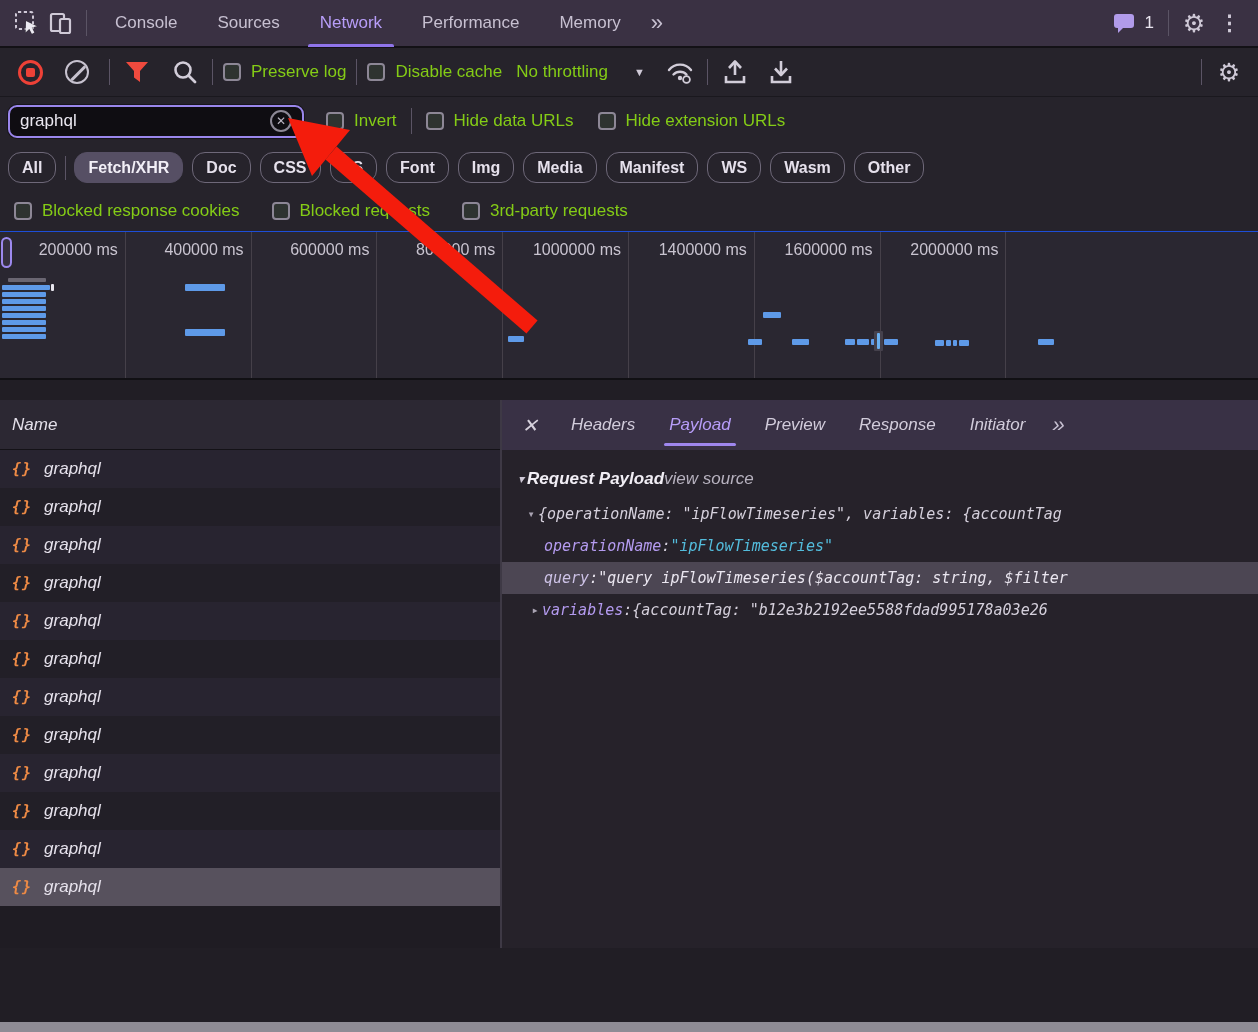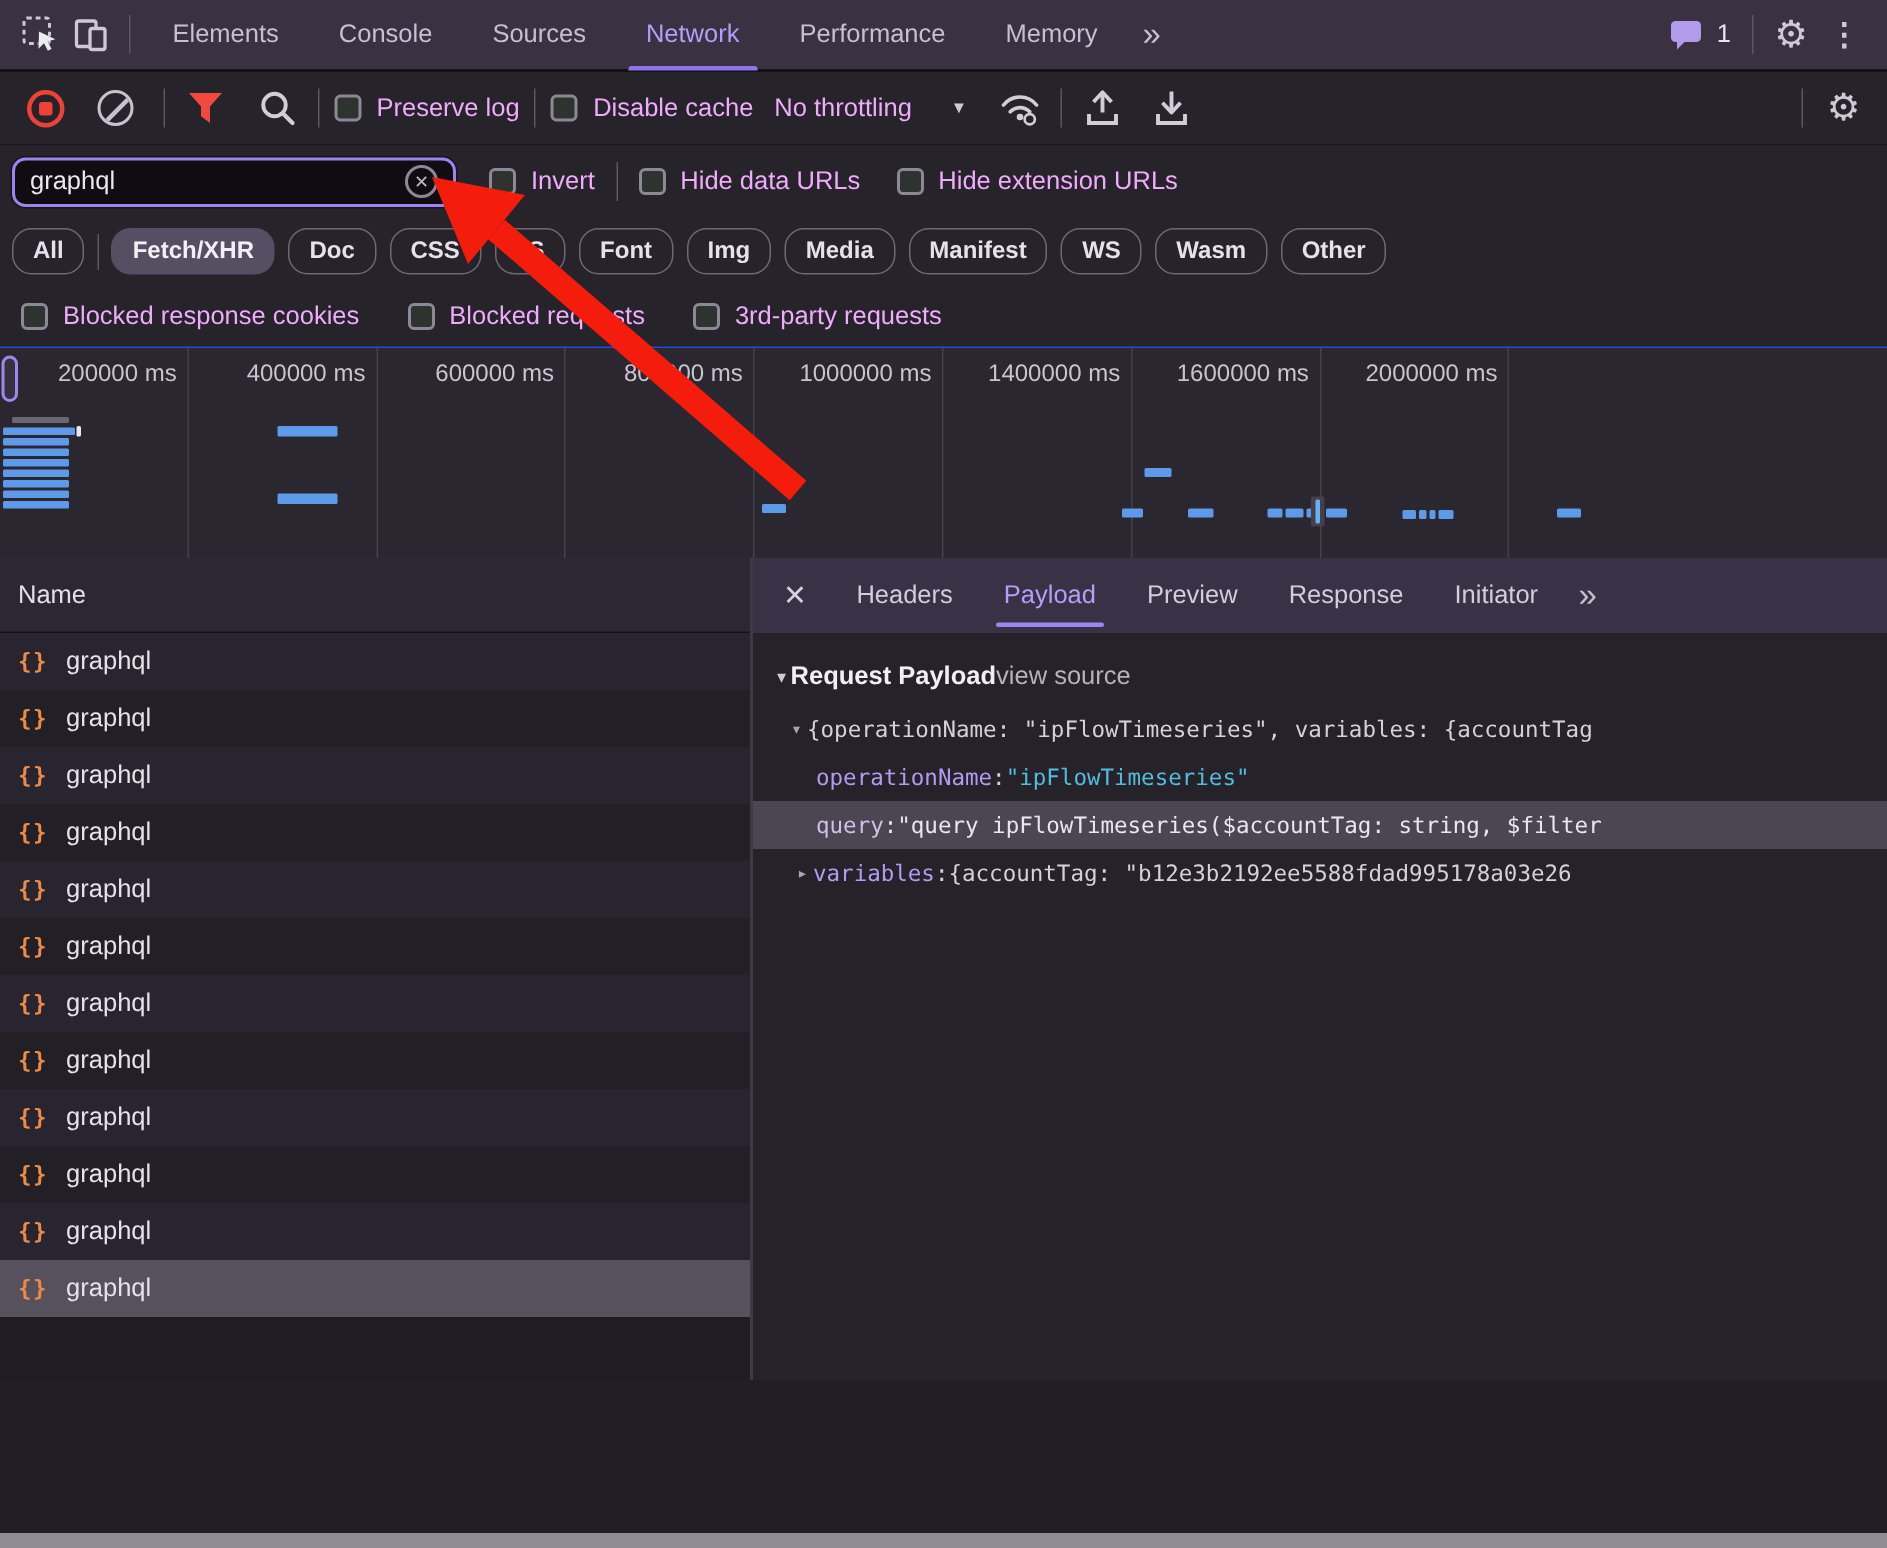--- a/index.html
+++ b/index.html
@@ -26,21 +26,21 @@
   .gear { font-size:25px; line-height:1; }
   .kebab { font-size:21px; font-weight:bold; padding:0 8px; }
 
   
   .toolbar { top:48px; height:49px; background:#26232b; display:flex; align-items:center; border-bottom:1px solid #1a181e; }
   .rec { width:25px; height:25px; border:3px solid #ee4137; border-radius:50%; position:relative; margin:0 12px 0 18px; cursor:pointer; }
   .rec::after { content:""; position:absolute; left:50%; top:50%; width:9px; height:9px; margin:-4.5px 0 0 -4.5px; background:#ee4137; border-radius:2px; }
   .noslash { width:24px; height:24px; border:2.5px solid #c7c2cf; border-radius:50%; position:relative; margin:0 10px; cursor:pointer; overflow:hidden;}
   .noslash::after { content:""; position:absolute; left:50%; top:-3px; width:2.5px; height:30px; margin-left:-1px; background:#c7c2cf; transform:rotate(45deg); }
   .chk { width:18px; height:18px; border:2px solid #8d8796; border-radius:4px; background:#2e3330; margin-right:10px; flex:0 0 auto; cursor:pointer; }
-  .lbl { font-size:17px; color:#f0abfc; white-space:nowrap; }
+  .lbl { font-size:17px; color:#84cc16; white-space:nowrap; }
   .tbgroup { display:flex; align-items:center; cursor:pointer; }
   .ddcaret { font-size:11px; color:#cfc9d7; margin-left:26px; }
   .toolbar .vdiv { margin:0 10px; }
 
   
   .filterrow { top:97px; height:48px; background:#26232b; display:flex; align-items:center; }
   .filter-input { position:relative; width:296px; height:33px; margin-left:8px; background:#0f0d12;
                   border:2px solid #9a86ec; border-radius:9px; box-shadow:0 0 0 1px #17151b;
                   display:flex; align-items:center; padding:0 10px; }
   .filter-input .val { font-size:17px; color:#eae7f0; flex:1; }
@@ -63,21 +63,21 @@
   .checksrow .tbgroup { margin-left:14px; margin-right:18px; }
 
   
   .ruler { top:232px; height:148px; background:#2a2731; border-bottom:2px solid #111014; display:flex; }
   .rcol { width:125.8px; flex:0 0 auto; border-right:1px solid #454049; font-size:16px; color:#c9c4d0;
           text-align:right; padding:9px 7px 0 0; white-space:nowrap; overflow:hidden; }
   .rhandle { position:absolute; left:1px; top:5px; width:11px; height:31px; border:2px solid #9d89ee; border-radius:6px; background:#36313f; }
   .wbar { position:absolute; border-radius:1px; }
 
   
-  .main { top:372px; height:548px; display:flex; }
+  .main { top:400px; height:548px; display:flex;font-style:italic; }
   .left { width:502px; flex:0 0 auto; background:#1f1c23; border-right:2px solid #3e3945; }
   .namehdr { height:50px; display:flex; align-items:center; padding-left:12px; font-size:17px;
              color:#e4e0ea; background:#2c2833; border-bottom:1px solid #141217; }
   .reqrow { height:38px; display:flex; align-items:center; padding-left:12px; font-size:17px; color:#e6e2ec; cursor:pointer; }
   .reqrow:nth-child(odd) { background:#282430; }
   .reqrow:nth-child(even) { background:#221f27; }
   .reqrow.selected { background:#57515d; }
   .jsonic { font-family:"DejaVu Sans Mono", monospace; font-weight:bold; font-size:15px; color:#ed8a45; margin-right:12px; letter-spacing:1px; }
 
   
@@ -123,21 +123,20 @@
         <path d="M12 11 L23 16.2 L17.8 17.6 L20.4 22.6 L17.9 23.9 L15.3 18.9 L11.6 22.6 Z" fill="#eceaf2"></path>
       </svg>
     </div>
     <div class="tb-icon">
       <svg class="icon" width="26" height="26" viewBox="0 0 26 26">
         <rect x="3" y="4" width="13" height="17" rx="1.5" fill="none" stroke="#cfc9d7" stroke-width="2.2"></rect>
         <rect x="12" y="9" width="10" height="14" rx="1.5" fill="#3a3143" stroke="#cfc9d7" stroke-width="2.2"></rect>
       </svg>
     </div>
     <div class="vdiv"></div>
-    <div class="tab">Elements</div>
     <div class="tab">Console</div>
     <div class="tab">Sources</div>
     <div class="tab active">Network</div>
     <div class="tab">Performance</div>
     <div class="tab">Memory</div>
     <div class="chev">»</div>
     <div class="tabbar-right">
       <div class="tb-icon">
         <svg class="icon" width="24" height="22" viewBox="0 0 24 22">
           <rect x="2" y="2" width="20" height="14" rx="3" fill="#b19bea"></rect>

